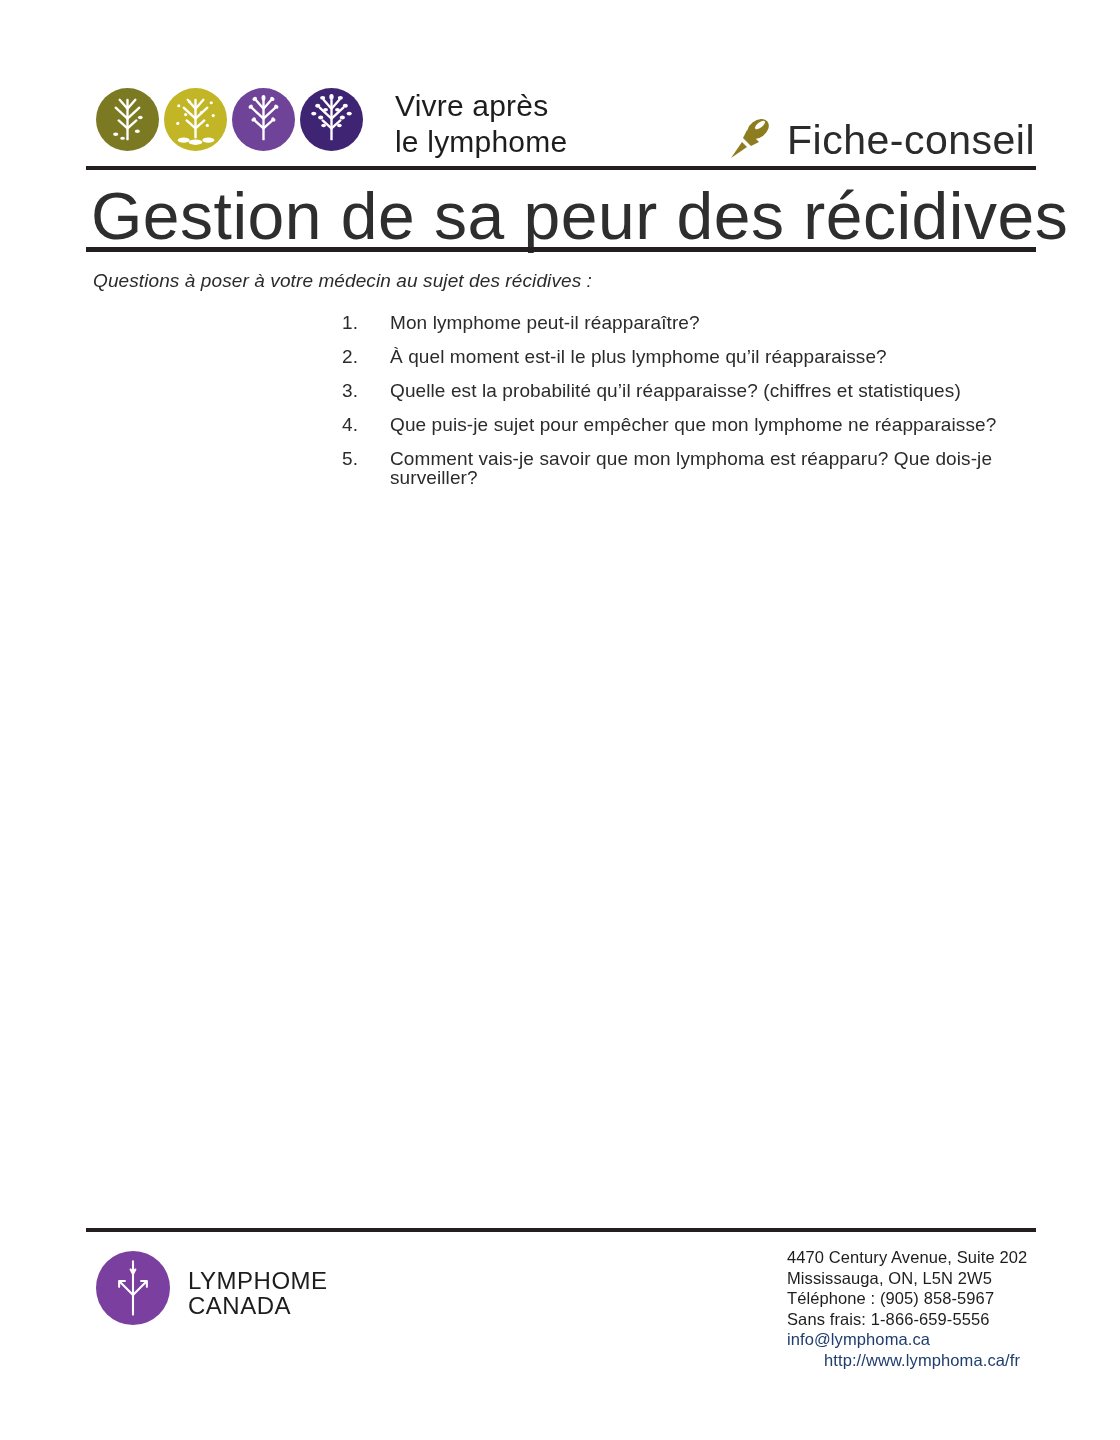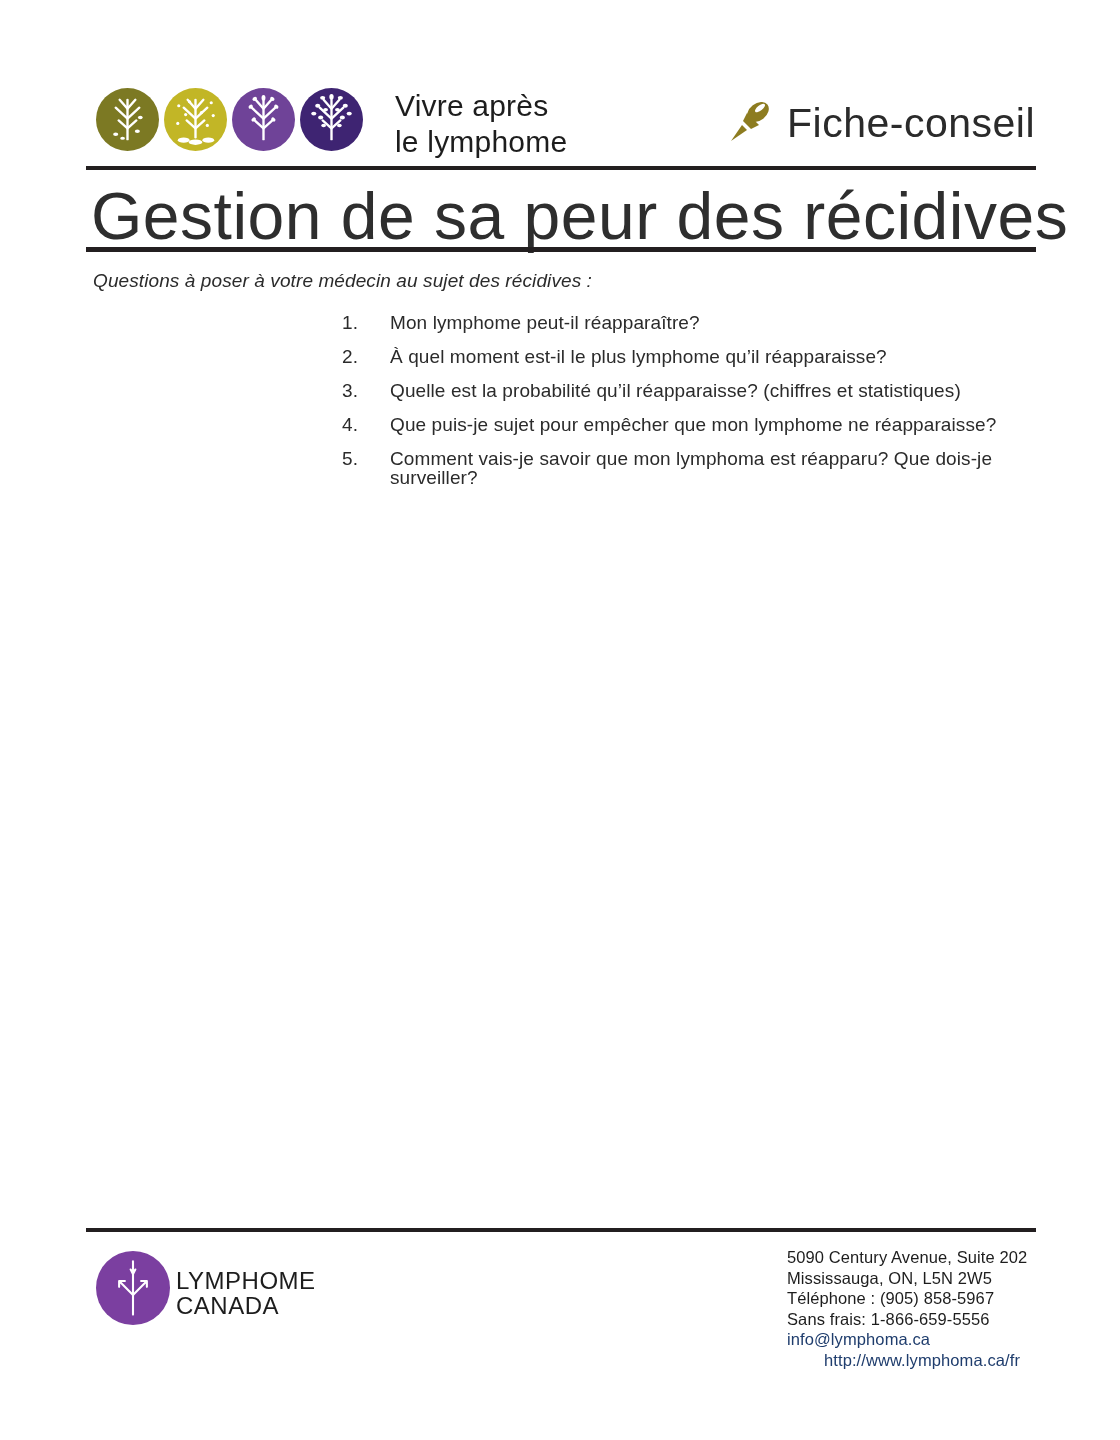--- a/index.html
+++ b/index.html
@@ -32,21 +32,21 @@
     left: 395px; top: 88px;
     font-size: 30px;
     line-height: 36px;
     font-weight: 400;
     letter-spacing: 0.2px;
     color: #1d1d1d;
   }
 
   .badge {
     position: absolute;
-    left: 725px; top: 95px;
+    left: 725px; top: 112px;
     display: flex; align-items: center; gap: 10px;
   }
   .badge-label {
     font-size: 41px;
     font-weight: 300;
     letter-spacing: 0.5px;
     color: #2b2b2b;
   }
 
   .rule {
@@ -102,21 +102,21 @@
   
   .footer-logo-circle {
     position: absolute;
     left: 96px; top: 1251px;
     width: 74px; height: 74px;
     border-radius: 50%;
     display: flex; align-items: center; justify-content: center;
   }
   .org-name {
     position: absolute;
-    left: 176px; top: 1268px;
+    left: 188px; top: 1268px;
     font-size: 24px;
     line-height: 25px;
     letter-spacing: 0.5px;
     color: #1d1d1d;
   }
   .address-block {
     position: absolute;
     left: 787px; top: 1247px;
     font-size: 16.5px;
     line-height: 20.5px;
@@ -285,21 +285,21 @@
         <path d="M32 20 L30 16 M32 20 L34 16"></path>
       </g>
     </svg>
   </div>
   <div class="org-name">
     <div>LYMPHOME</div>
     <div>CANADA</div>
   </div>
 
   <div class="address-block">
-    <div>5090 Century Avenue, Suite 202</div>
+    <div>4470 Century Avenue, Suite 202</div>
     <div>Mississauga, ON, L5N 2W5</div>
     <div>Téléphone : (905) 858-5967</div>
     <div>Sans frais: 1-866-659-5556</div>
     <a class="address-link" style="color: rgb(31, 61, 109);">info@lymphoma.ca</a>
     <a class="address-link" style="color: rgb(31, 61, 109); margin-left: 37px;">http://www.lymphoma.ca/fr</a>
   </div>
 
 </div>
 
 </body></html>

